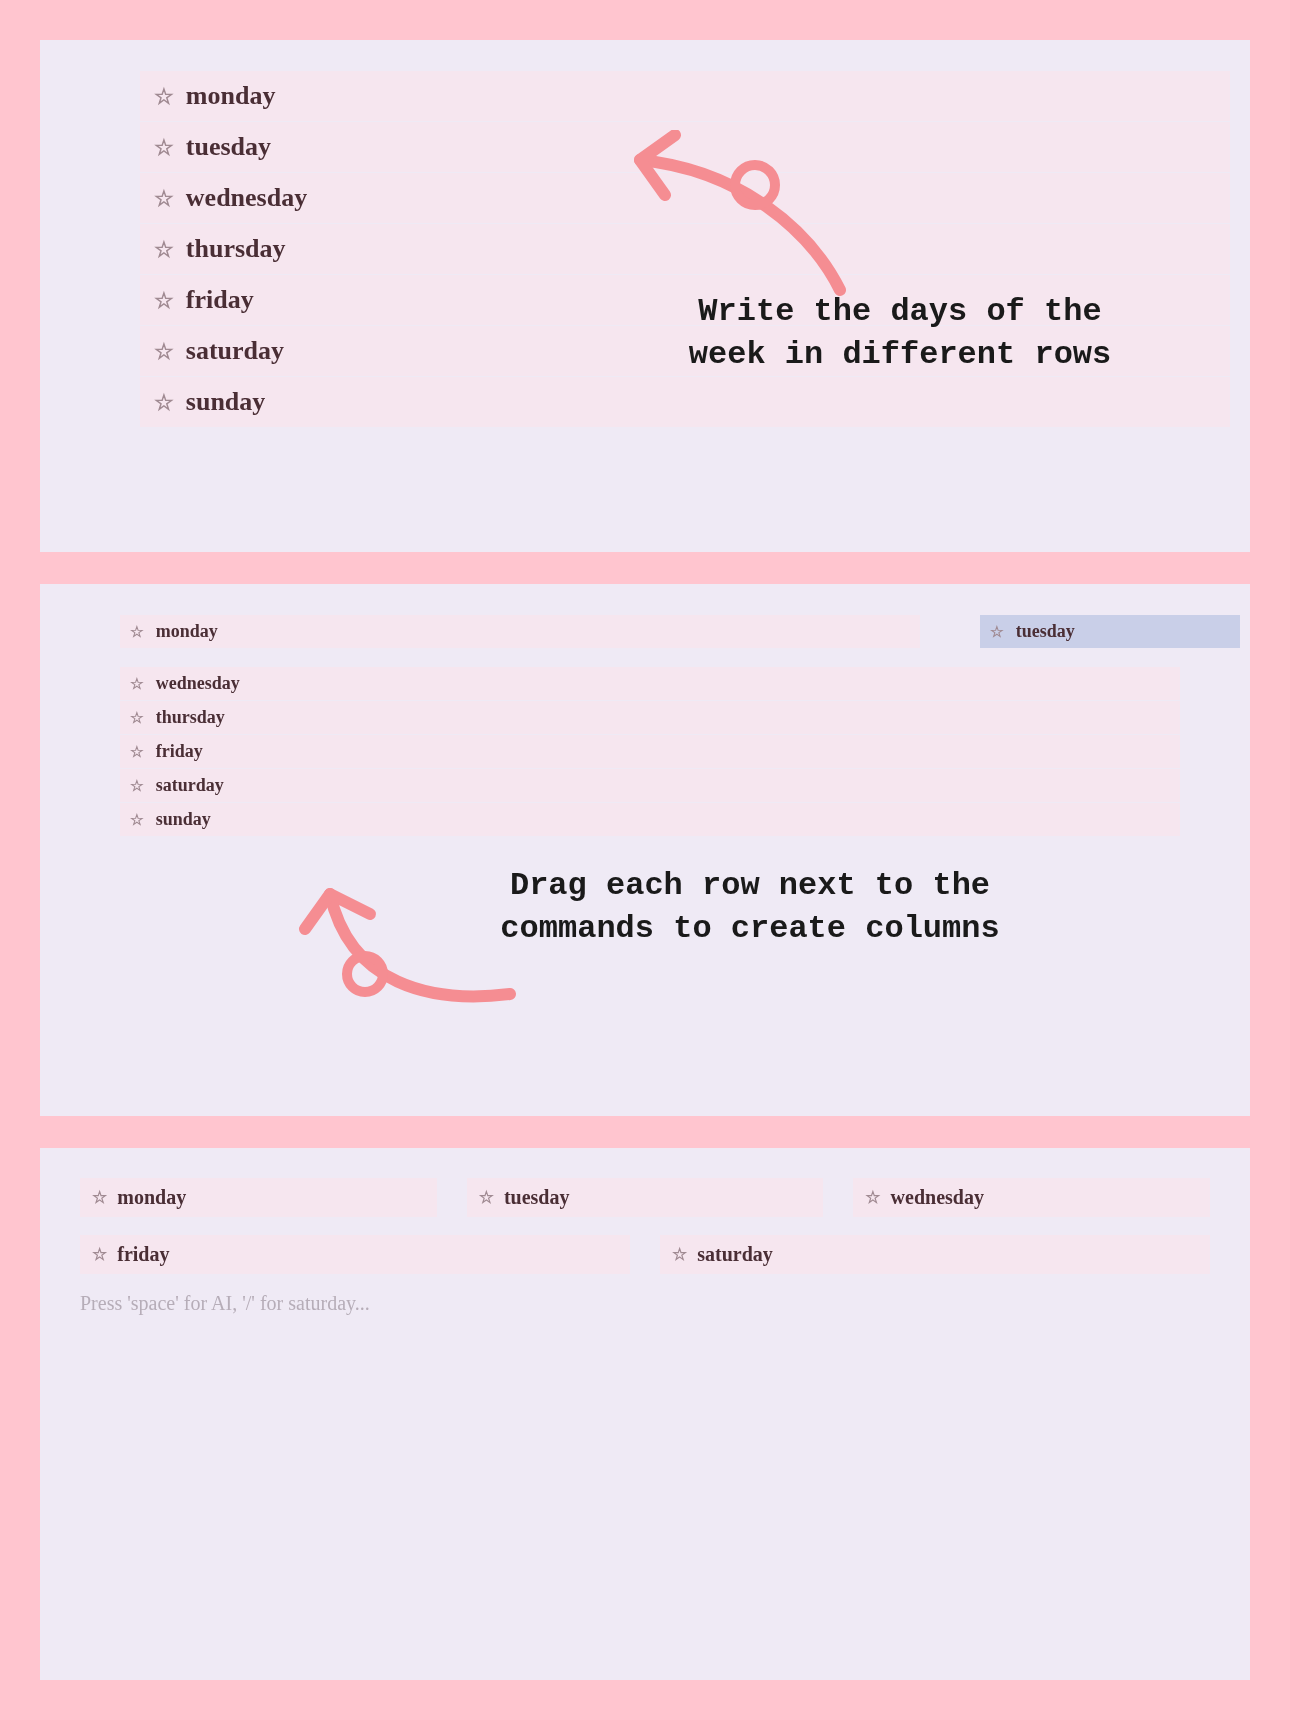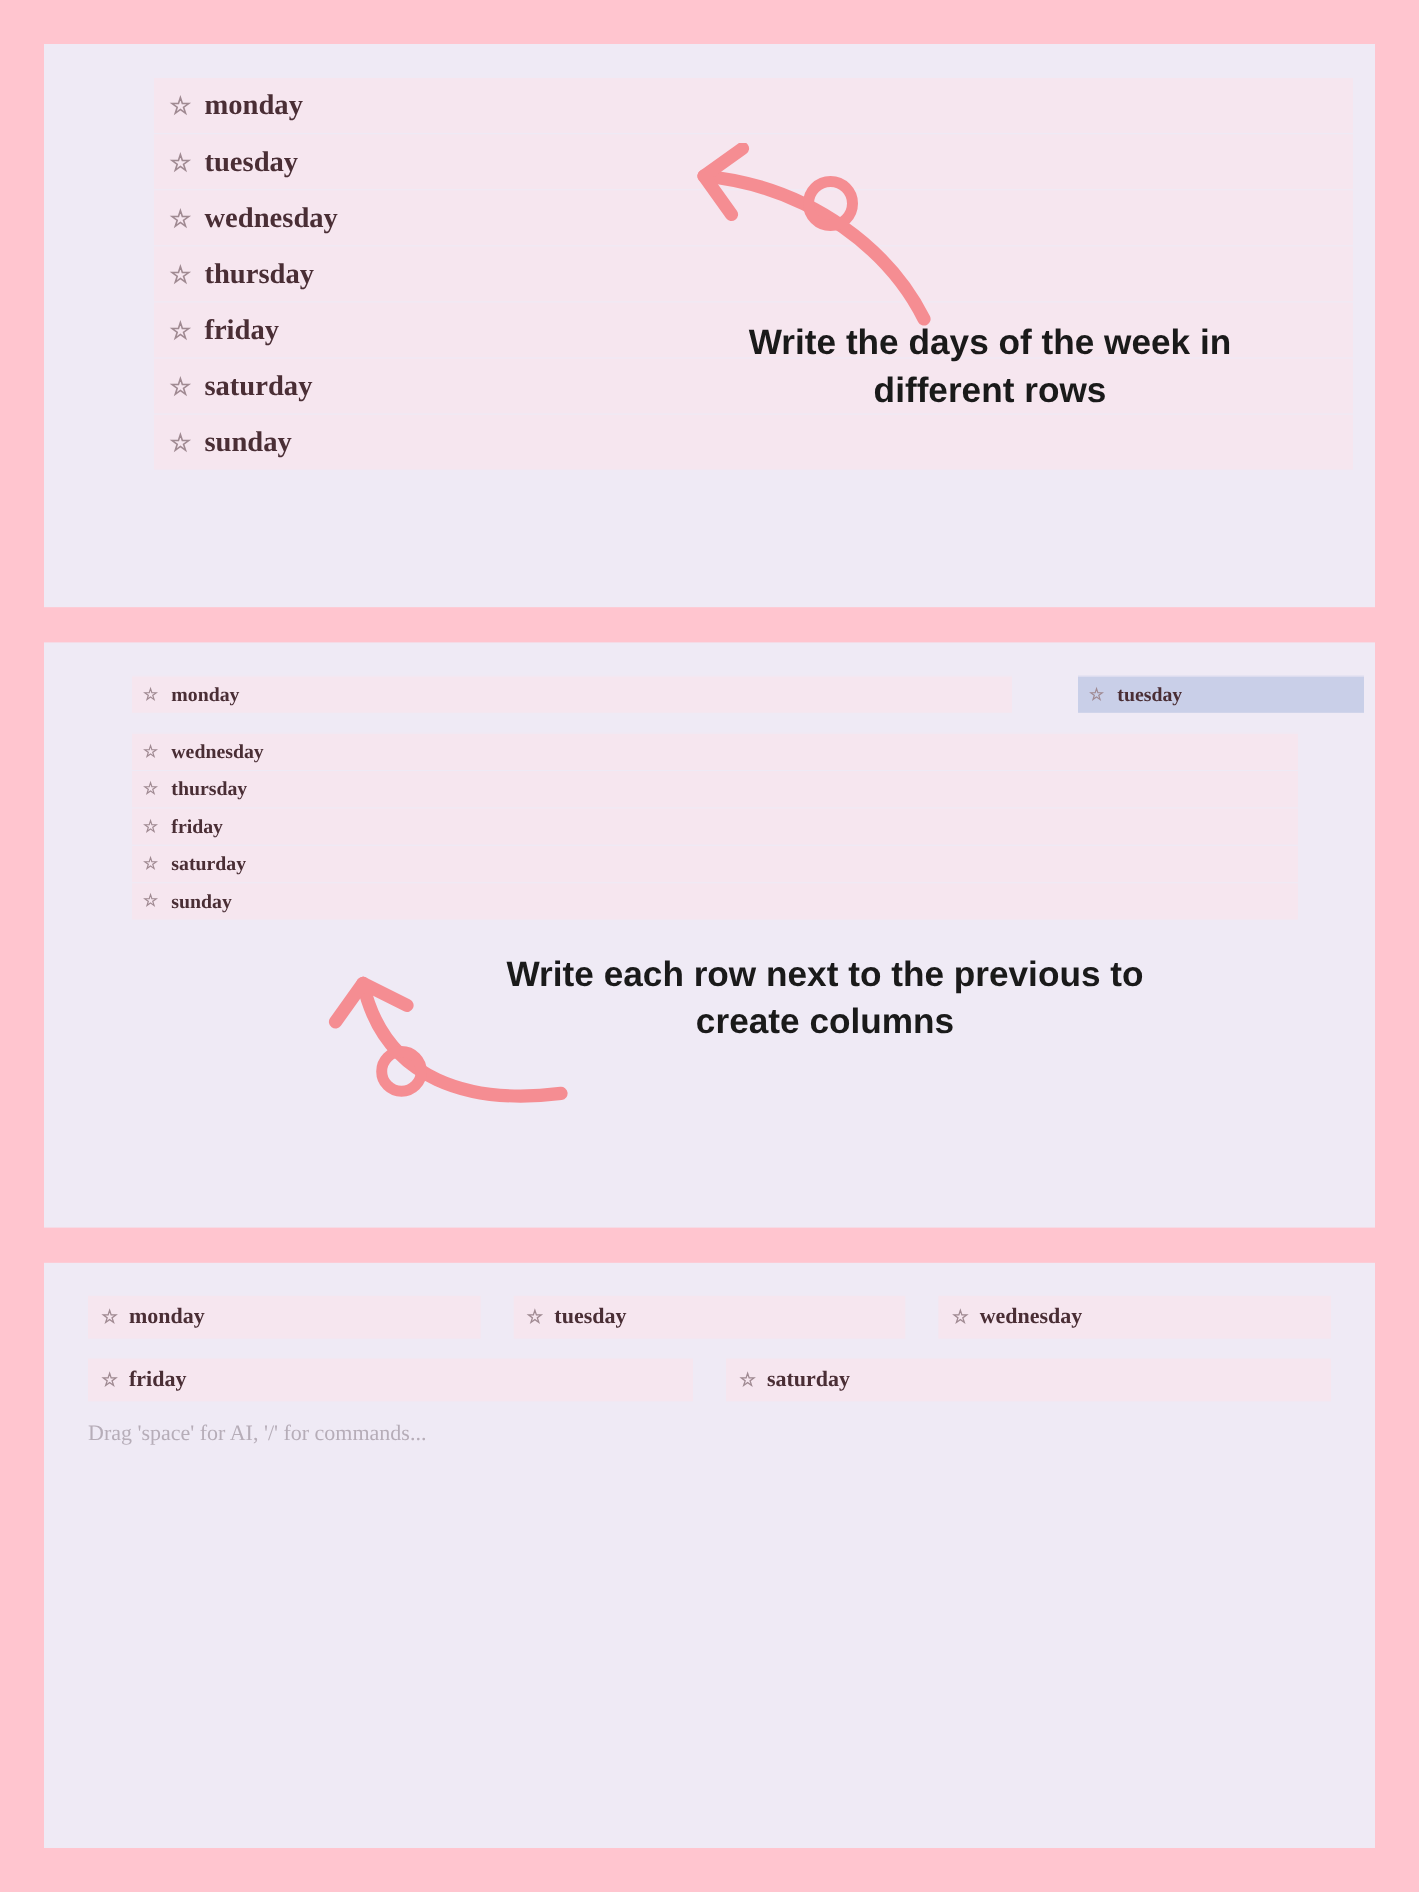--- a/index.html
+++ b/index.html
@@ -68,21 +68,21 @@
   .placeholder {
     margin: 0 40px;
     color:#b6adb8;
     font-size:20px;
     font-family: Georgia, serif;
   }
 
   
   .note {
     position:absolute;
-    font-family: Liberation Sans, sans-serif;
+    font-family: Liberation Mono, monospace;
     font-weight:700;
     color:#1a1a1a;
     font-size:32px;
     text-align:center;
     line-height:1.35;
     width:460px;
   }
   .note-1 { top: 250px; right: 120px; }
   .note-2 { top: 280px; left: 400px; width:620px; }
   .note-3 { top: 330px; left: 390px; width:520px; }
@@ -166,21 +166,21 @@
     <div class="row small">
         <span class="star">☆</span>
         <span>sunday</span>
       </div>
   </div>
   <svg class="arrow arrow-2" viewBox="0 0 240 180">
     <path d="M 220 160 C 140 170, 60 150, 40 60" stroke="#f58d92" stroke-width="12" fill="none" stroke-linecap="round"></path>
     <path d="M 40 60 L 15 95 M 40 60 L 80 80" stroke="#f58d92" stroke-width="12" fill="none" stroke-linecap="round"></path>
     <circle cx="75" cy="140" r="18" stroke="#f58d92" stroke-width="10" fill="none"></circle>
   </svg>
-  <div class="note note-2">Write each row next to the previous to create columns</div>
+  <div class="note note-2">Drag each row next to the commands to create columns</div>
 </div>
 
 <div class="panel panel-3">
   <div class="col-row">
     <div class="col">
         <span class="star">☆</span>
         <span>monday</span>
       </div>
     <div class="col">
         <span class="star">☆</span>
@@ -194,14 +194,14 @@
   <div class="col-row">
     <div class="col">
         <span class="star">☆</span>
         <span>friday</span>
       </div>
     <div class="col">
         <span class="star">☆</span>
         <span>saturday</span>
       </div>
   </div>
-  <div class="placeholder">Drag 'space' for AI, '/' for commands...</div>
+  <div class="placeholder">Press 'space' for AI, '/' for saturday...</div>
 </div>
 
 </body></html>

